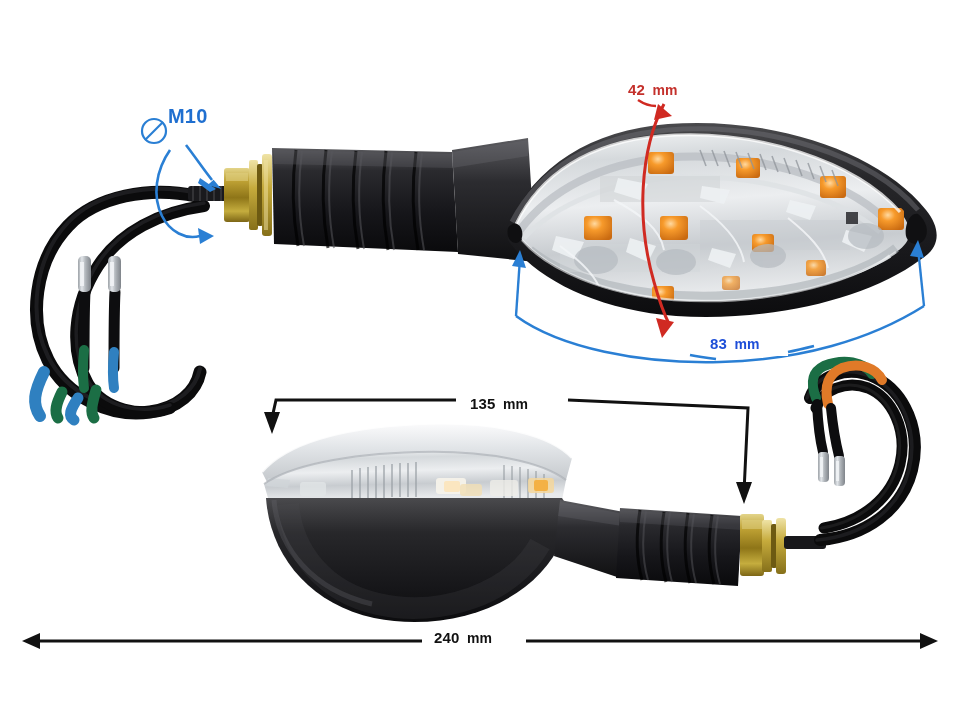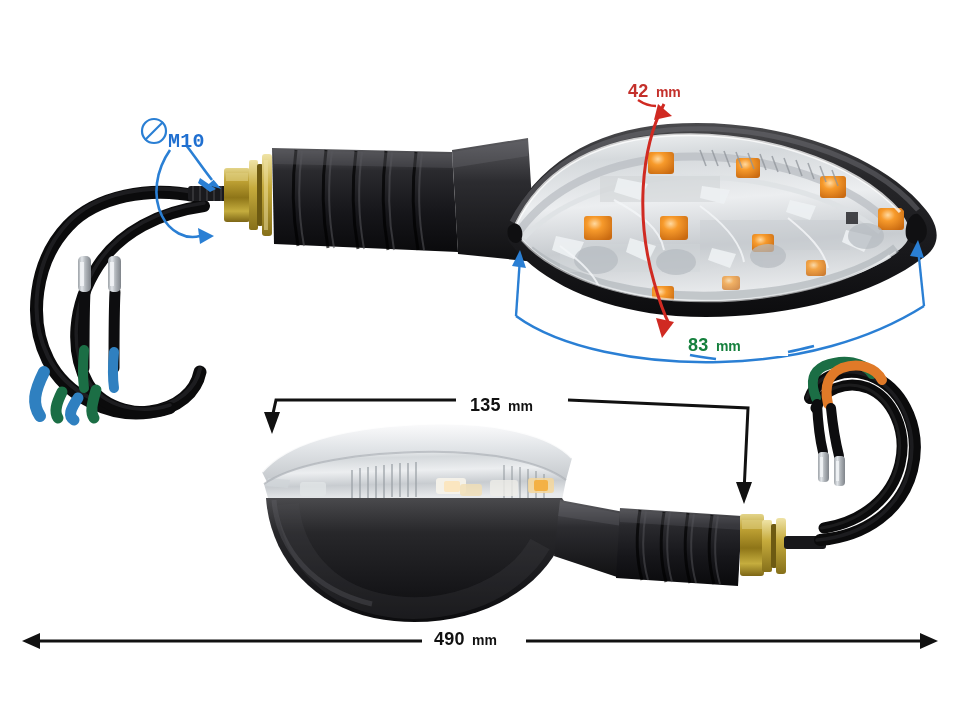--- a/index.html
+++ b/index.html
@@ -24,38 +24,37 @@
   }
   .dim-label {
     position: absolute;
     white-space: nowrap;
     font-family: "Liberation Sans", sans-serif;
     font-weight: bold;
     line-height: 1;
     user-select: none;
   }
   .dim-label .num {
-    font-size: 18px;
+    font-size: 15px;
     font-weight: bold;
     letter-spacing: 0.2px;
   }
   .dim-label .unit {
     font-size: 14px;
     font-weight: bold;
     margin-left: 3px;
   }
   .lbl-42 { left: 628px; top: 82px; color: #c4302b; }
-  .lbl-83 { left: 688px; top: 336px; color: #15803d; }
+  .lbl-83 { left: 710px; top: 336px; color: #1d4ed8; }
   .lbl-135 { left: 470px; top: 396px; color: #111111; text-align: center; }
   .lbl-280 { left: 434px; top: 630px; color: #111111; }
   .lbl-m10 {
     left: 168px;
-    top: 132px;
+    top: 106px;
     color: #1f6fd0;
-    font-family: Liberation Mono, monospace;
   }
   .lbl-m10 .num { font-size: 20px; }
 </style>
 </head>
 <body>
 
 <div id="stage">
 
   <svg class="layer" viewBox="0 0 960 720" xmlns="http://www.w3.org/2000/svg">
     <defs>
@@ -454,17 +453,17 @@
     <span class="num">83</span>
     <span class="unit">mm</span>
   </div>
 
   <div class="dim-label lbl-135">
     <span class="num">135</span>
     <span class="unit">mm</span>
   </div>
 
   <div class="dim-label lbl-280">
-    <span class="num">490</span>
+    <span class="num">240</span>
     <span class="unit">mm</span>
   </div>
 
 </div>
 
 </body></html>

